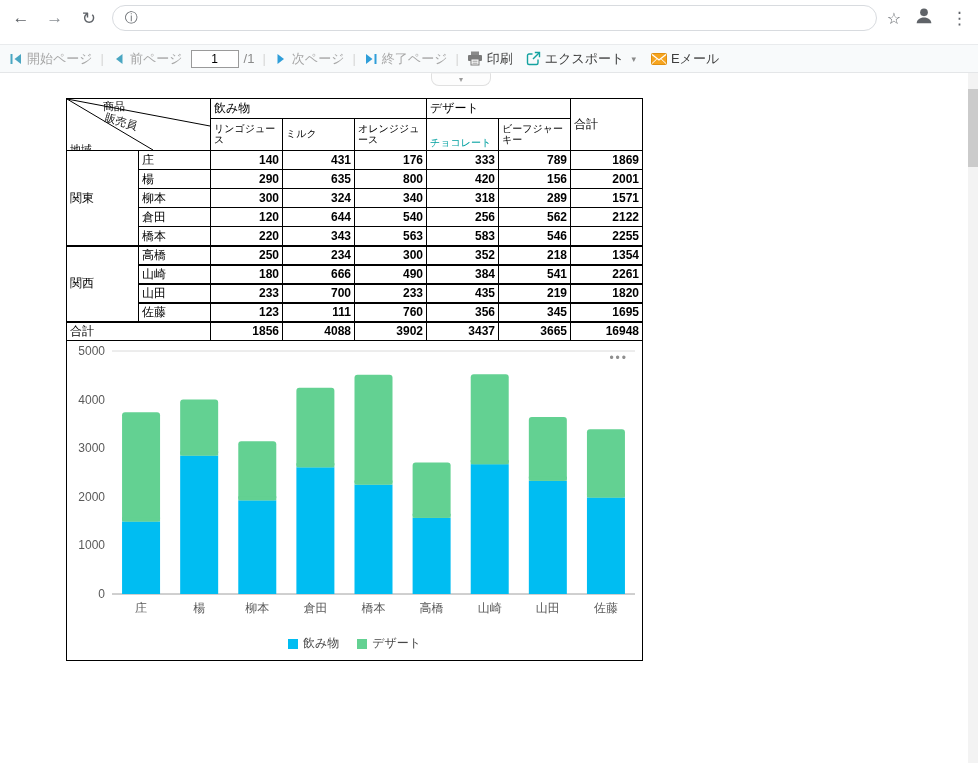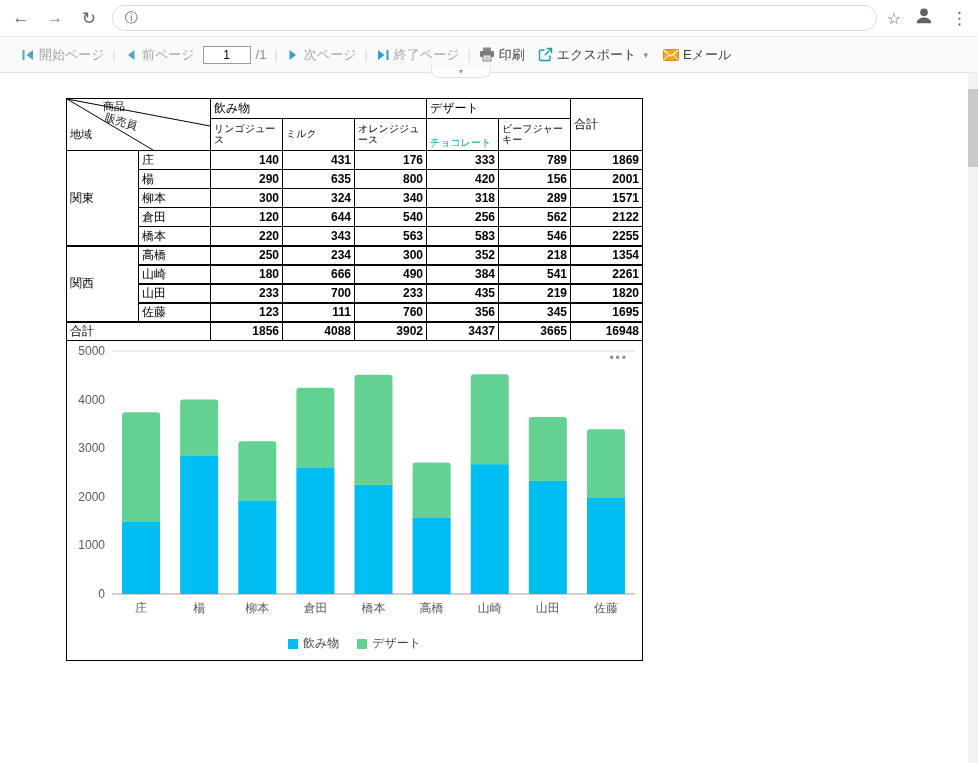--- a/index.html
+++ b/index.html
@@ -14,22 +14,22 @@
   .nav-ic.fwd { color: #8b9095; }
   .omnibox { width: 768px; height: 26px; border: 1px solid #d8dbdf; border-radius: 14px; background: #fff;
              display: flex; align-items: center; padding: 0 12px; margin-right: 8px; }
   .omnibox .info { color: #5f6368; font-size: 13px; margin-right: 9px; }
   .omnibox .url { font-size: 13px; color: #202124; white-space: nowrap; overflow: hidden; text-overflow: ellipsis; flex: 1; }
   .star { font-size: 16px; color: #5f6368; margin: 0 12px 0 2px; cursor: pointer; }
   .avatar { margin-right: 6px; cursor: pointer; }
   .dots { font-size: 17px; color: #5f6368; margin-left: 10px; cursor: pointer; }
 
   
-  .toolbar { height: 37px; background: #f8fafb; border-top: 1px solid #e9ebed; border-bottom: 1px solid #e4e6e8;
-             display: flex; align-items: center; padding: 0 18px; font-size: 13px; position: relative; z-index: 2; }
+  .toolbar { height: 29px; background: #f8fafb; border-top: 1px solid #e9ebed; border-bottom: 1px solid #e4e6e8;
+             display: flex; align-items: center; padding: 0 6px; font-size: 13px; position: relative; z-index: 2; margin-top: 8px; }
   .tb { display: flex; align-items: center; gap: 4px; margin: 0 3px; cursor: pointer; white-space: nowrap; }
   .tb svg { flex: 0 0 auto; }
   .lbl-dis { color: #a6a6a6; }
   .lbl { color: #3d3d3d; }
   .sep { color: #d6d6d6; margin: 0 5px; }
   .pg-input { width: 48px; height: 18px; border: 1px solid #9a9a9a; background: #fff; text-align: center;
               font-size: 12px; margin: 0 5px; font-family: "Liberation Sans", sans-serif; }
   .pg-total { color: #8a8a8a; margin-right: 3px; }
   .caret { color: #8a8a8a; font-size: 9px; margin-left: 3px; }
   .tb.export { margin-left: 10px; }
@@ -48,21 +48,21 @@
   .pivot tr.h2 th { height: 31px; font-size: 10px; }
   .pivot th.choco { color: #00a0a0; vertical-align: bottom; }
   .pivot td.num { text-align: right; font-weight: bold; }
   .pivot td.region { vertical-align: middle; }
   .pivot tr.thick td { border-top-width: 2px; }
   th.corner { padding: 0 !important; }
   .corner-wrap { position: relative; width: 143px; height: 51px; font-size: 11px; }
   .corner-wrap svg { position: absolute; left: 0; top: 0; }
   .c-top { position: absolute; left: 36px; top: 1px; }
   .c-mid { position: absolute; left: 40px; top: 12px; transform: rotate(16deg); transform-origin: left top; }
-  .c-bot { position: absolute; left: 3px; top: 29px; }
+  .c-bot { position: absolute; left: 3px; top: 44px; }
 
   
   .chart-box { width: 577px; height: 320px; border: 1px solid #000; border-top: none; position: relative; background: #fff; }
   #chart-svg { display: block; }
   #chart-svg text { font-family: "Liberation Sans", sans-serif; }
   .chart-menu { position: absolute; right: 14px; top: 10px; color: #8f8f8f; font-size: 12px;
                 letter-spacing: 2px; cursor: pointer; user-select: none; }
   #chart-legend { position: absolute; left: 0; right: 0; bottom: 8px; display: flex; justify-content: center;
                   gap: 18px; align-items: center; font-size: 12px; color: #474747; }
   .lg-item { display: inline-flex; align-items: center; cursor: pointer; }

